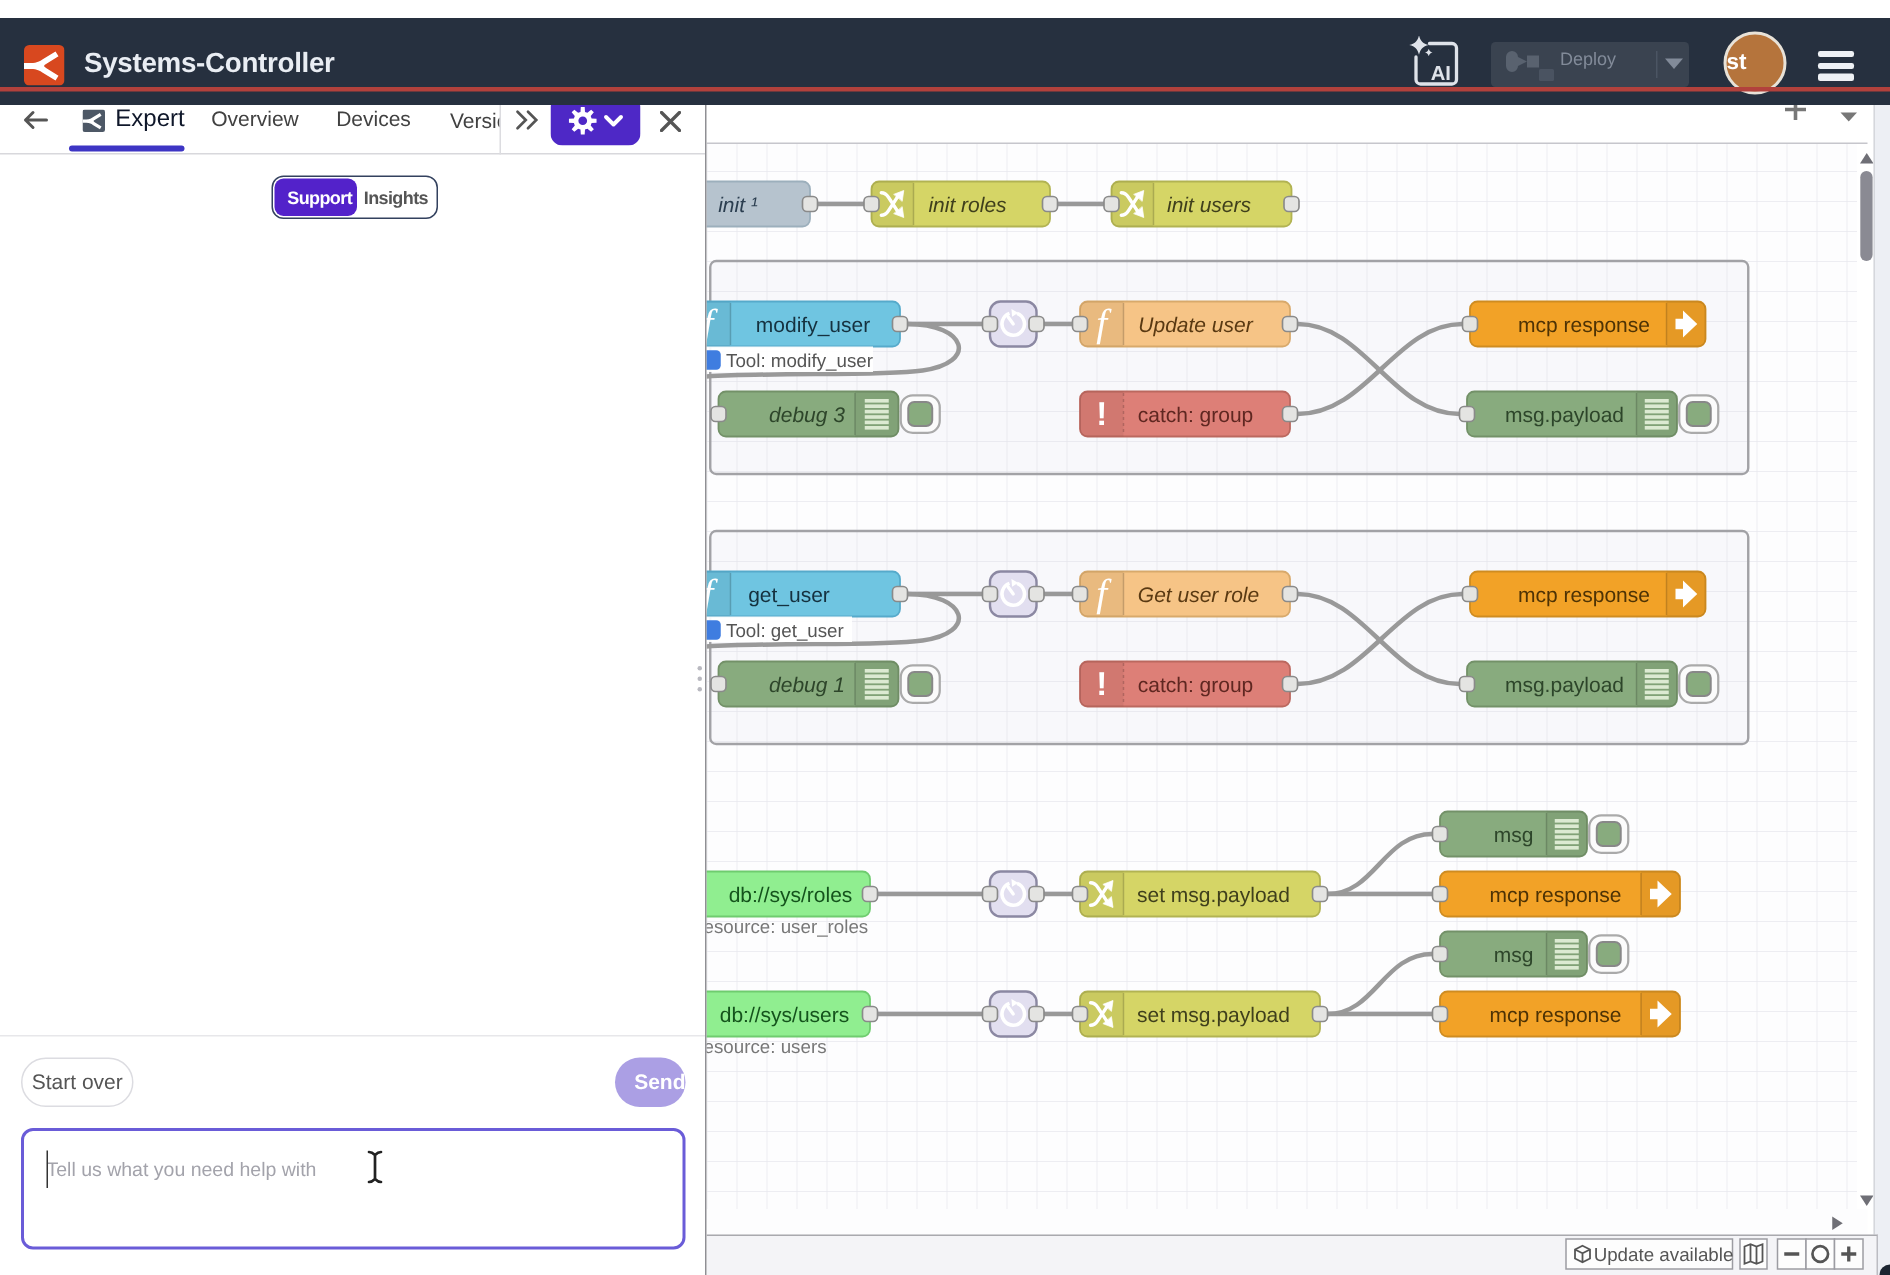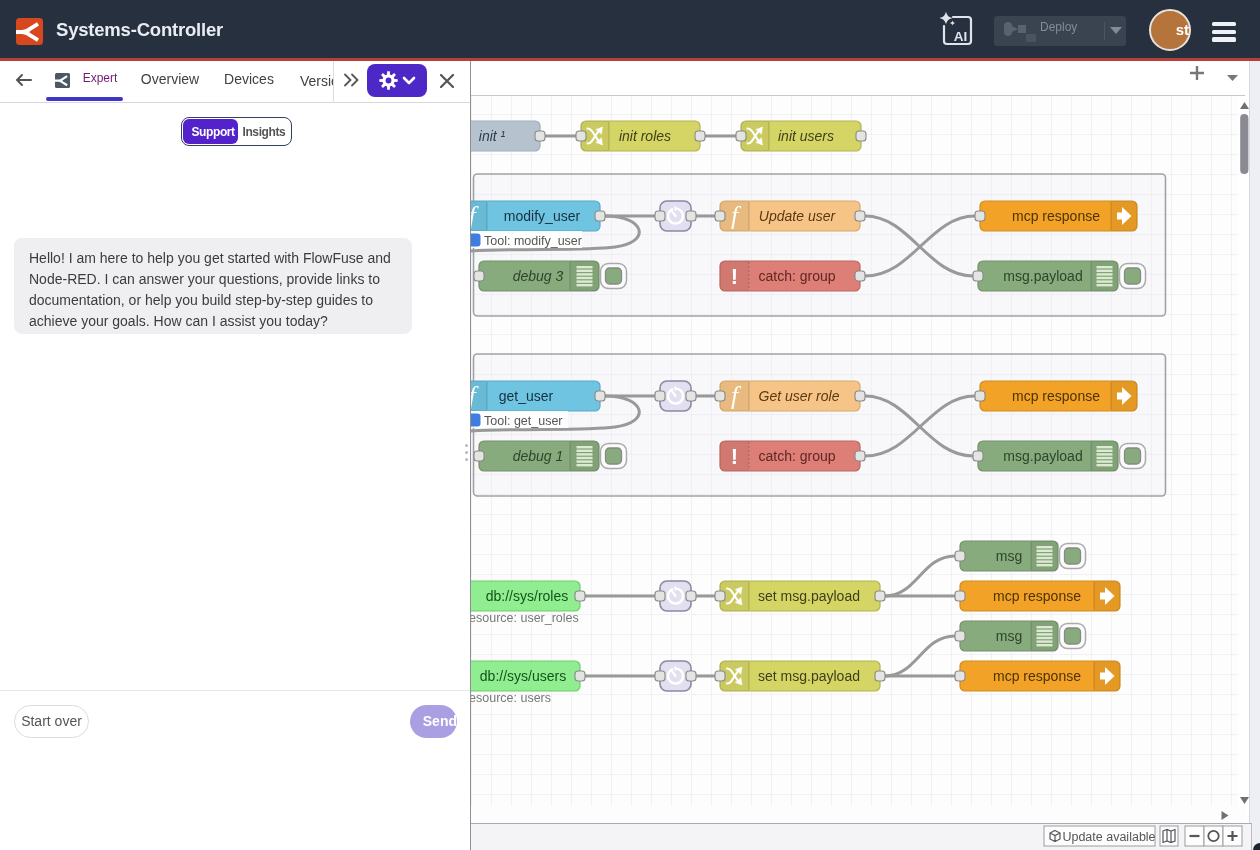--- a/index.html
+++ b/index.html
@@ -310,21 +310,21 @@
 <div class="abs" style="left:0;top:58px;width:471px;height:792px;background:#fff;border-right:1px solid #8f8f94;z-index:6">
 
   <div class="abs" style="left:0;top:0;width:470px;height:45px;border-bottom:1px solid #d8d8dc;background:#fff">
     <svg class="abs" style="left:14px;top:14px" width="20" height="16" viewBox="0 0 20 16">
       <path d="M3,8 H17 M8,3 L3,8 L8,13" stroke="#555" stroke-width="2" fill="none" stroke-linecap="round" stroke-linejoin="round"></path>
     </svg>
     <svg class="abs" style="left:55px;top:15px" width="15" height="15" viewBox="0 0 15 15">
       <rect width="15" height="15" rx="1.5" fill="#4d5866"></rect>
       <path d="M0,6.6 h2.5 c2.5,0 3.3,-0.7 4.4,-1.4 l4.7,-2.9 1.1,1.8 -4.6,2.9 c-0.95,0.6 -0.95,0.85 0,1.45 l4.6,2.9 -1.1,1.8 -4.7,-2.9 c-1.1,-0.7 -1.9,-1.4 -4.4,-1.4 h-2.5 z" fill="#fff"></path>
     </svg>
-    <span class="abs" style="left:100px;top:13px;font-size:12px;color:#701a75;transform:translateX(-50%)">Expert</span>
+    <span class="abs" style="left:100px;top:13px;font-size:16px;color:#0f172a;transform:translateX(-50%)">Expert</span>
     <div class="abs" style="left:46px;top:39px;width:77px;height:3.5px;background:#3d35c4;border-radius:2px"></div>
     <span class="abs" style="left:170px;top:13px;font-size:14px;color:#414141;transform:translateX(-50%)">Overview</span>
     <span class="abs" style="left:249px;top:13px;font-size:14px;color:#414141;transform:translateX(-50%)">Devices</span>
     <div class="abs" style="left:300px;top:14px;width:33px;overflow:hidden;white-space:nowrap"><span style="font-size:14px;color:#414141">Version His</span></div>
     <div class="abs" style="left:333px;top:0;width:1px;height:45px;background:#dcdce0"></div>
     <svg class="abs" style="left:343px;top:15px" width="18" height="14" viewBox="0 0 18 14">
       <path d="M2,1.5 L7.5,7 L2,12.5 M9,1.5 L14.5,7 L9,12.5" stroke="#555" stroke-width="1.8" fill="none" stroke-linecap="round"></path>
     </svg>
     <svg class="abs" style="left:367px;top:6px" width="60" height="33" viewBox="0 0 60 33">
       <rect x="0" y="0" width="60" height="33" rx="8" fill="#4e28c6"></rect>
@@ -337,37 +337,38 @@
     </svg>
   </div>
 
   <div class="abs" style="left:181px;top:59px;width:111px;height:29px;border:1px solid #33415e;border-radius:8px;background:#fff">
     <div class="abs" style="left:1px;top:1px;width:55px;height:25px;background:#5322ca;border-radius:6px"></div>
     <span class="abs" style="left:9.5px;top:6.5px;font-size:12px;letter-spacing:-0.4px;font-weight:bold;color:#fff">Support</span>
     <span class="abs" style="left:60.5px;top:6.5px;font-size:12px;letter-spacing:-0.4px;font-weight:bold;color:#555">Insights</span>
   </div>
 
 
-  <div class="abs" style="left:14px;top:180px;width:398px;height:96px;background:#efeff1;border-radius:8px;font-size:14px;color:#3c3c3c;line-height:21px;padding:10px 0 0 15px;white-space:nowrap">
-    Hello! I am here to help you get started with FlowFuse and<br>
-    Node-RED. I can answer your questions, provide links to<br>
-    documentation, or help you build step-by-step guides to<br>
-    achieve your goals. How can I assist you today?
-  </div>
 
   <div class="abs" style="left:465px;top:386px;width:3px;height:3px;background:#b9b9c0;border-radius:50%"></div>
   <div class="abs" style="left:465px;top:393px;width:3px;height:3px;background:#b9b9c0;border-radius:50%"></div>
   <div class="abs" style="left:465px;top:400px;width:3px;height:3px;background:#b9b9c0;border-radius:50%"></div>
 
   <div class="abs" style="left:0;top:632px;width:470px;height:1px;background:#e7e7ea"></div>
   <div class="abs" style="left:14px;top:647px;width:75px;height:33px;border:1px solid #dcdce1;border-radius:17px;background:#fff;font-size:14px;color:#555;text-align:center;line-height:31px">Start over</div>
   <div class="abs" style="left:410px;top:647px;width:47px;height:33px;border-radius:17px;background:#ab9fe4;font-size:14px;font-weight:bold;color:#fff;text-align:right;line-height:33px">Send</div>
+  <div class="abs" style="left:14px;top:694px;width:443px;height:81px;border:2px solid #6a5cd8;border-radius:8px;background:#fff">
+    <span class="abs" style="left:15px;top:18px;font-size:13px;color:#a3a3ab">Tell us what you need help with</span>
+    <div class="abs" style="left:14.5px;top:13px;width:1.5px;height:25px;background:#333"></div>
+    <svg class="abs" style="left:226px;top:12px" width="16" height="24" viewBox="0 0 16 24">
+      <path d="M4,2 C6,2 7,3 8,4 C9,3 10,2 12,2 M4,22 C6,22 7,21 8,20 C9,21 10,22 12,22 M8,4 V20" stroke="#222" stroke-width="1.8" fill="none" stroke-linecap="round"></path>
+    </svg>
+  </div>
 </div>
 
-<div class="abs" style="left:0;top:0;width:1260px;height:58px;background:#26303f;z-index:8">
+<div class="abs" style="left:0;top:12px;width:1260px;height:58px;background:#26303f;z-index:8">
   <svg class="abs" style="left:16px;top:18px" width="27" height="27" viewBox="0 0 27 27">
     <rect width="27" height="27" rx="3.5" fill="#d8481f"></rect>
     <path d="M0,12 h4.5 c4.5,0 6,-1.2 8,-2.5 l8.5,-5.2 2,3.2 -8.3,5.2 c-1.7,1.05 -1.7,1.55 0,2.6 l8.3,5.2 -2,3.2 -8.5,-5.2 c-2,-1.3 -3.5,-2.5 -8,-2.5 h-4.5 z" fill="#fff"></path>
   </svg>
   <span class="abs" style="left:56px;top:19px;font-size:18.5px;font-weight:bold;color:#e9edf3;letter-spacing:-0.2px">Systems-Controller</span>
 
   <svg class="abs" style="left:939px;top:12px" width="36" height="36" viewBox="0 0 36 36">
     <path d="M14,5 h15 a3,3 0 0 1 3,3 v21 a3,3 0 0 1 -3,3 h-21 a3,3 0 0 1 -3,-3 v-15" stroke="#dfe3ea" stroke-width="2.2" fill="none" stroke-linecap="round"></path>
     <path d="M7,-0.5 C8,3.5 9.5,5 13.5,6 C9.5,7 8,8.5 7,12.5 C6,8.5 4.5,7 0.5,6 C4.5,5 6,3.5 7,-0.5 Z" fill="#dfe3ea"></path>
     <path d="M13.5,8.5 C14,10 14.5,10.5 16,11 C14.5,11.5 14,12 13.5,13.5 C13,12 12.5,11.5 11,11 C12.5,10.5 13,10 13.5,8.5 Z" fill="#dfe3ea"></path>
@@ -378,18 +379,18 @@
   <svg class="abs" style="left:1002px;top:21px" width="38" height="22" viewBox="0 0 38 22">
     <path d="M2,5 a4,4 0 0 1 8,0 l6,3 v-4 h8 v8 h-8 v-4 l-6,3 a4,4 0 0 1 -8,0 z" fill="#59626f"></path>
     <rect x="24" y="13" width="10" height="8" rx="1" fill="#4a5361"></rect>
   </svg>
   <span class="abs" style="left:1040px;top:20px;font-size:12px;color:#828b99">Deploy</span>
   <div class="abs" style="left:1104px;top:22px;width:1px;height:18px;background:#4b5563"></div>
   <svg class="abs" style="left:1108px;top:26px" width="16" height="10" viewBox="0 0 16 10">
     <path d="M2,1 l6,7 6,-7 z" fill="#828b99"></path>
   </svg>
 
-  <div class="abs" style="left:1149px;top:9px;width:42px;height:42px;border-radius:50%;background:#b5743c;border:2.5px solid #e8e2d8;text-align:right;line-height:38px;font-size:15px;font-weight:bold;color:#fff">st</div>
+  <div class="abs" style="left:1149px;top:9px;width:42px;height:42px;border-radius:50%;background:#b5743c;border:2.5px solid #e8e2d8;text-align:left;line-height:38px;font-size:15px;font-weight:bold;color:#fff">st</div>
 
   <div class="abs" style="left:1212px;top:21.5px;width:24px;height:4.5px;background:#eef1f5;border-radius:1.5px"></div>
   <div class="abs" style="left:1212px;top:29.6px;width:24px;height:4.5px;background:#eef1f5;border-radius:1.5px"></div>
   <div class="abs" style="left:1212px;top:37.4px;width:24px;height:4.5px;background:#eef1f5;border-radius:1.5px"></div>
 </div>
 <div class="abs" style="left:0;top:58px;width:1260px;height:2.5px;background:#b2413c;z-index:9"></div>
 </body></html>

